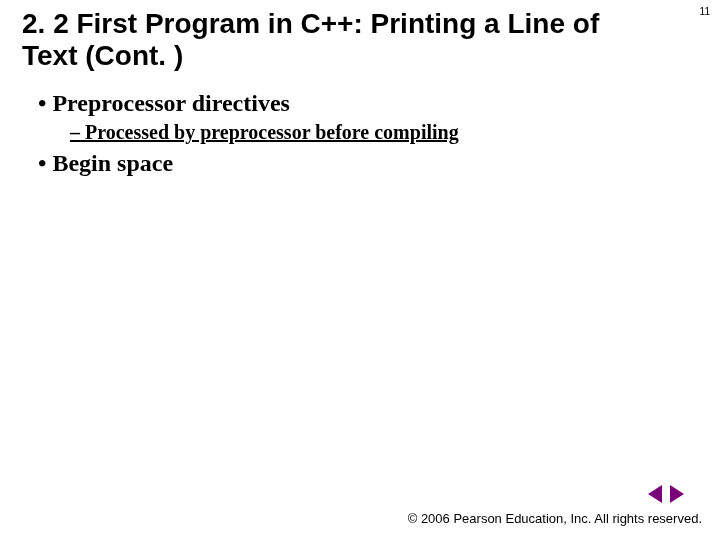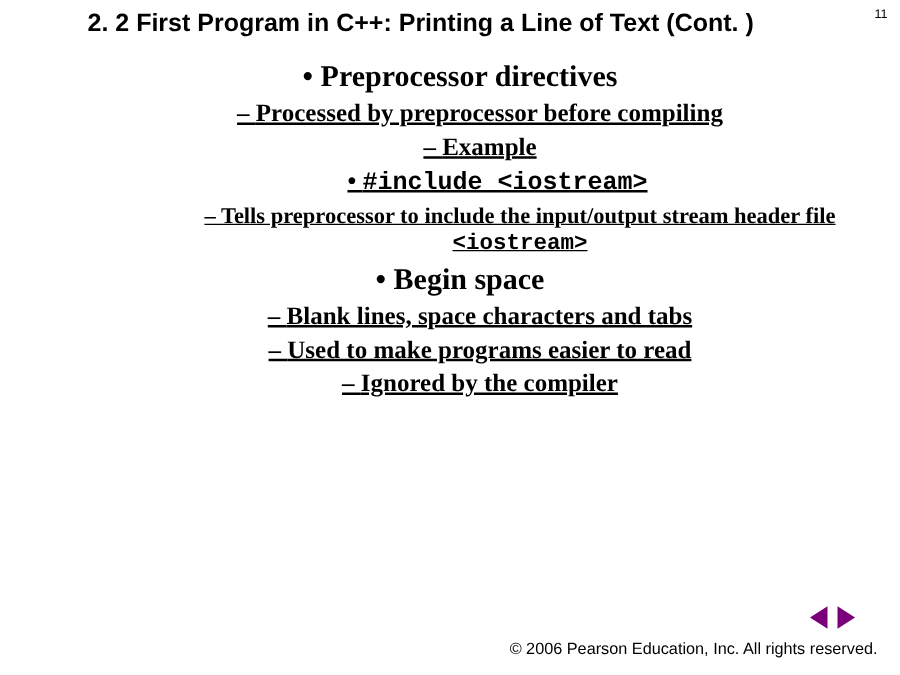--- a/index.html
+++ b/index.html
@@ -1,21 +1,21 @@
 <!DOCTYPE html>
 <html><head>
 <meta charset="utf-8">
 <style>
   * { box-sizing: border-box; margin: 0; padding: 0; }
   html, body { width: 720px; height: 540px; font-family: "Times New Roman", Times, serif; background: #fff; color: #000; }
   .slide { position: relative; width: 720px; height: 540px; padding: 8px 22px 0 22px; }
   .pagenum { position: absolute; top: 6px; right: 10px; font-size: 10px; font-family: Arial, Helvetica, sans-serif; }
-  .title { font-family: Arial, Helvetica, sans-serif; font-weight: bold; font-size: 20px; line-height: 1.15; max-width: 600px; margin-bottom: 18px; margin-left: 48px; }
+  .title { font-family: Arial, Helvetica, sans-serif; font-weight: bold; font-size: 28px; line-height: 1.15; max-width: 600px; margin-bottom: 18px; }
   ul { list-style: none; }
-  .lvl1 > li { font-size: 24px; font-weight: bold; margin: 6px 0 6px 16px; text-align: center; }
+  .lvl1 > li { font-size: 24px; font-weight: bold; margin: 6px 0 6px 16px; }
   .lvl1 > li::before { content: "• "; }
   .lvl2 { margin-left: 32px; text-decoration: underline; }
   .lvl2 > li { font-size: 20px; font-weight: bold; margin: 4px 0; }
   .lvl2 > li::before { content: "– "; }
   .lvl3 { margin-left: 28px; }
   .lvl3 > li { font-size: 20px; font-weight: bold; margin: 4px 0; }
   .lvl3 > li::before { content: "• "; }
   .lvl4 { margin-left: 36px; }
   .lvl4 > li { font-size: 18px; font-weight: bold; margin: 4px 0; }
   .lvl4 > li::before { content: "– "; }
@@ -37,49 +37,25 @@
   <h1 class="title">2. 2 First Program in C++: Printing a Line of Text (Cont. )</h1>
 
   <ul class="lvl1">
 
     <li>
       <span>Preprocessor directives</span>
       <ul class="lvl2">
         <li>
           <span>Processed by preprocessor before compiling</span>
         </li>
-        <li>
-          <span>Example</span>
-          <ul class="lvl3">
-            <li>
-              <span class="mono">#include &lt;iostream&gt;</span>
-              <ul class="lvl4">
-                <li>
-                  <span>Tells preprocessor to include the input/output stream header file </span><span class="mono">&lt;iostream&gt;</span>
-                </li>
-              </ul>
-            </li>
-          </ul>
-        </li>
       </ul>
     </li>
 
     <li>
       <span>Begin space</span>
-      <ul class="lvl2">
-        <li>
-          <span>Blank lines, space characters and tabs</span>
-        </li>
-        <li>
-          <span>Used to make programs easier to read</span>
-        </li>
-        <li>
-          <span>Ignored by the compiler</span>
-        </li>
-      </ul>
     </li>
 
   </ul>
 
   <div class="nav">
     <button aria-label="previous slide">
       <span class="tri tri-left"></span>
     </button>
     <button aria-label="next slide">
       <span class="tri tri-right"></span>

